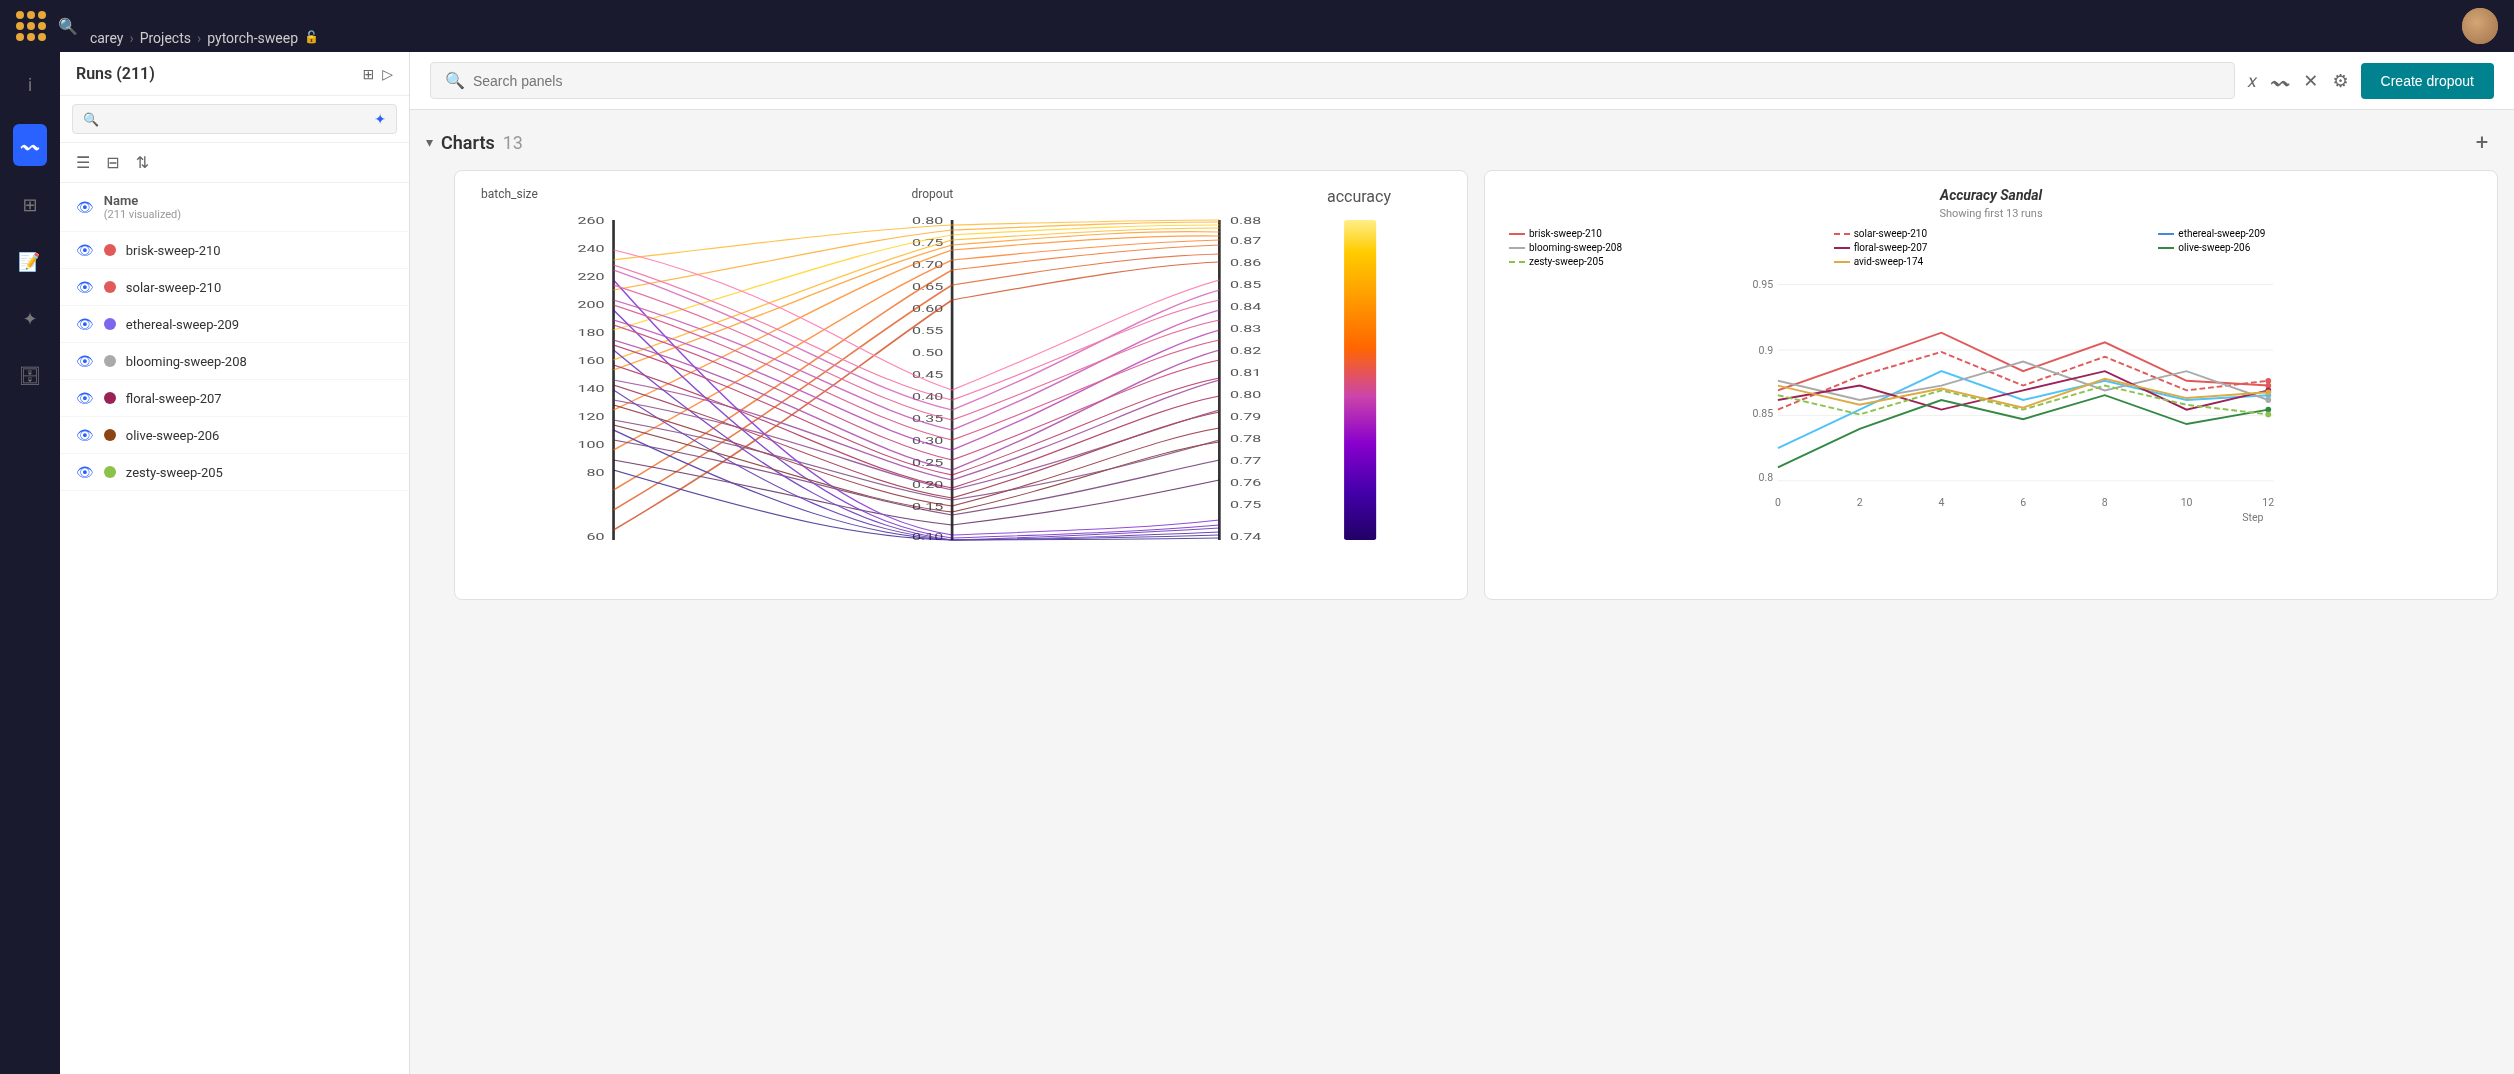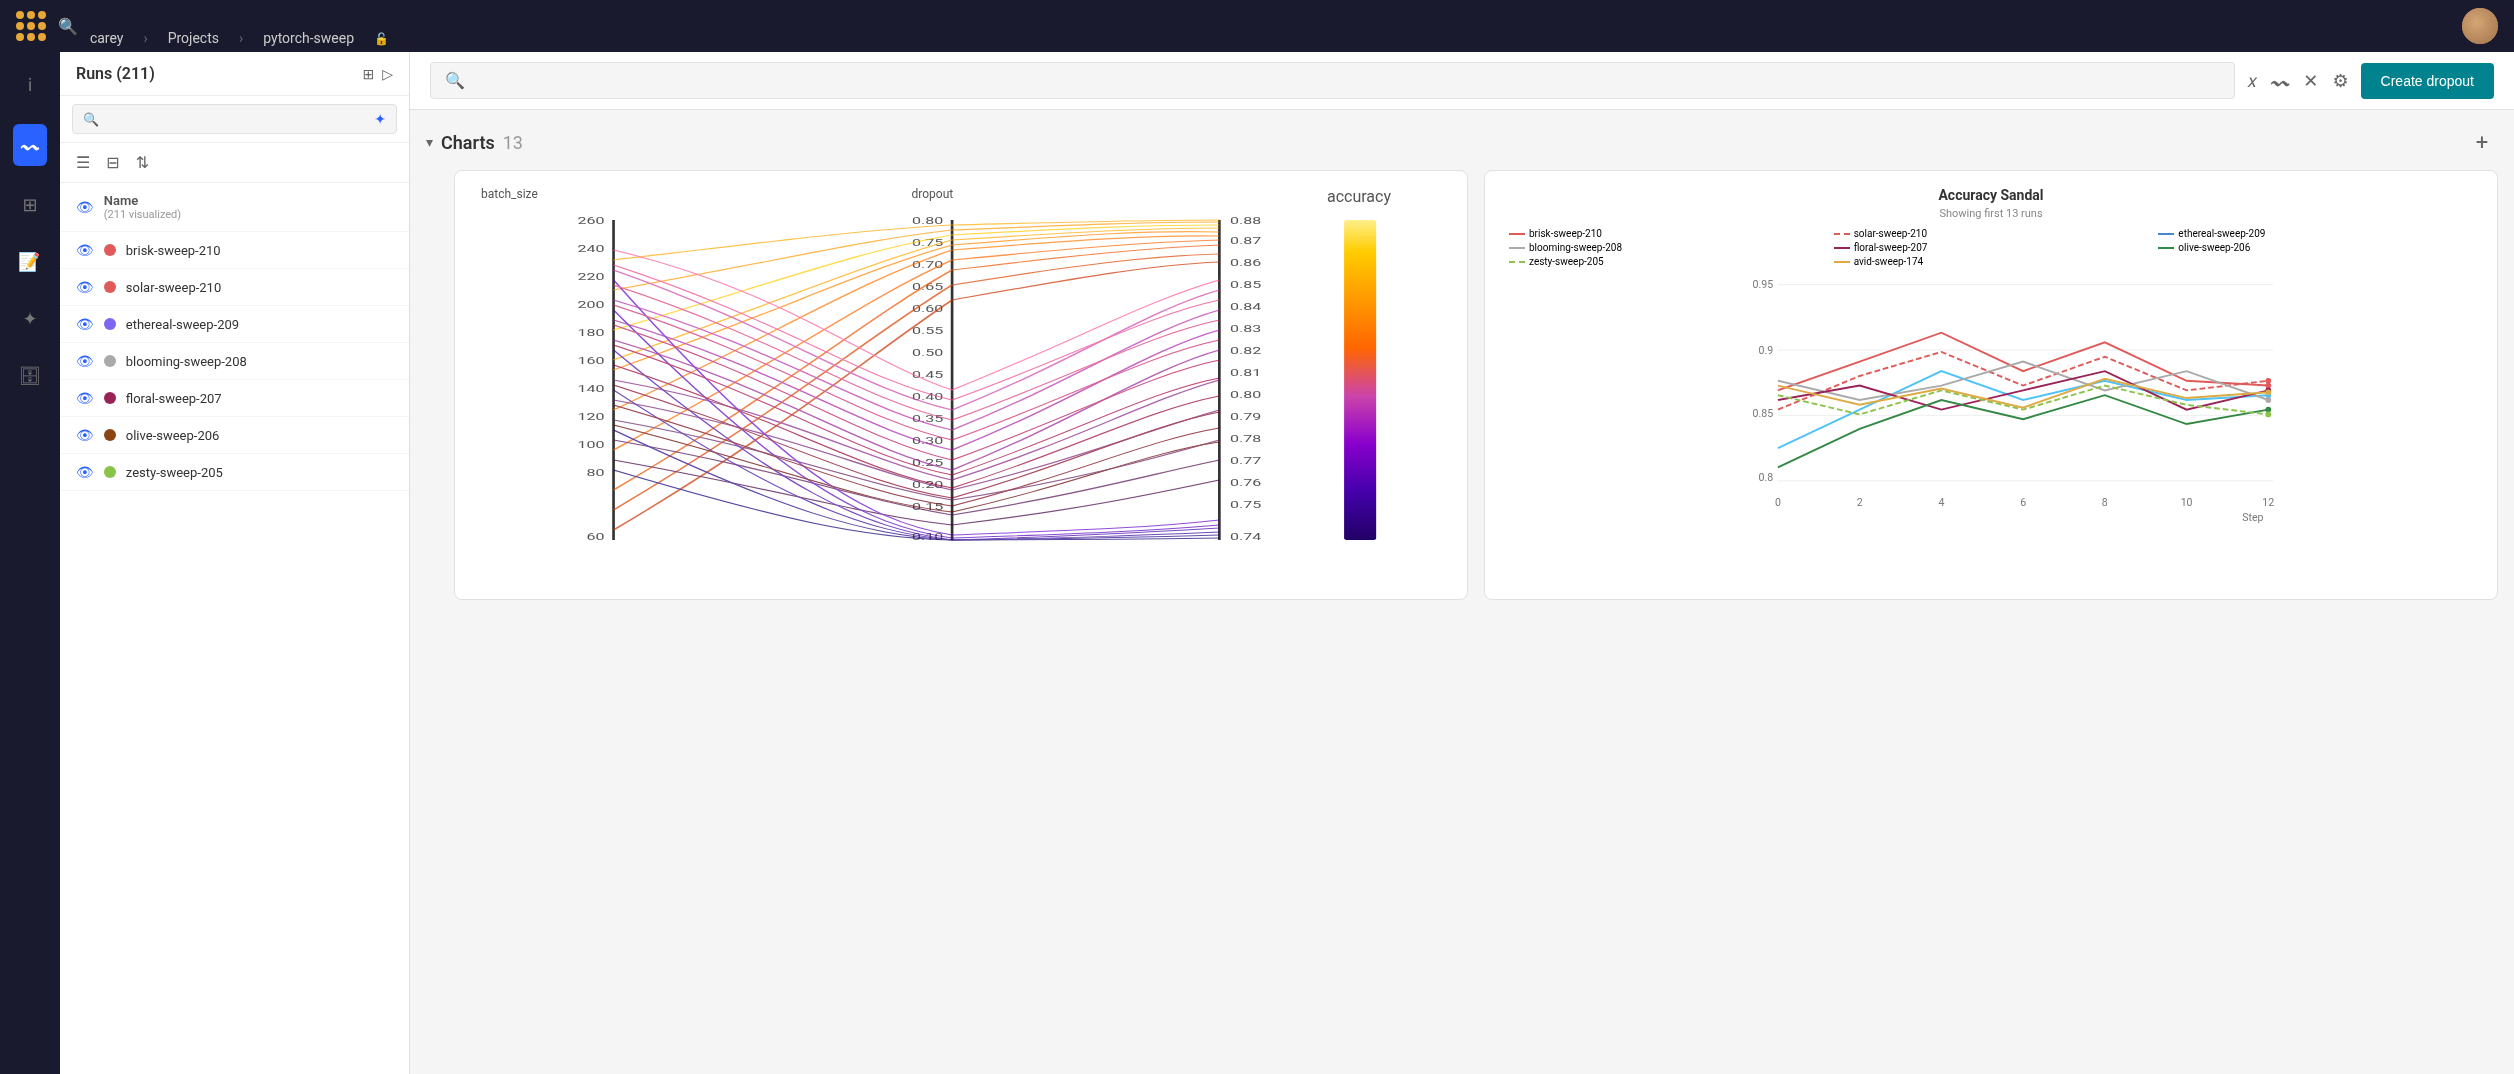--- a/index.html
+++ b/index.html
@@ -15,21 +15,21 @@
       gap: 12px;
       flex-shrink: 0;
     }
     .nav-dots {
       display: grid;
       grid-template-columns: repeat(3, 8px);
       gap: 3px;
     }
     .nav-dot { width: 8px; height: 8px; border-radius: 50%; background: #e8a838; }
     .nav-search-icon { color: #aaa; font-size: 16px; }
-    .breadcrumb { display: flex; align-items: flex-end; gap: 20px; color: #ccc; font-size: 14px; margin-top: 24px; }
+    .breadcrumb { display: flex; align-items: flex-start; gap: 6px; color: #ccc; font-size: 14px; margin-top: 24px; }
     .breadcrumb-sep { color: #666; }
     .breadcrumb-lock { color: #aaa; font-size: 12px; }
     .nav-right { margin-left: auto; }
     .avatar { width: 36px; height: 36px; border-radius: 50%; background: #c8956c; overflow: hidden; display: flex; align-items: center; justify-content: center; }
     .avatar-img { width: 100%; height: 100%; background: radial-gradient(circle at 40% 40%, #d4a574, #a0724a); border-radius: 50%; }
 
     
     .main-layout { display: flex; flex: 1; overflow: hidden; }
 
     
@@ -162,21 +162,21 @@
       border: 1px solid #e0e0e0;
       padding: 16px;
       min-height: 430px;
       overflow: hidden;
     }
 
     
     .parallel-chart { position: relative; height: 390px; }
 
     
-    .line-chart-title { font-size: 14px; font-weight: 700; text-align: center; color: #333; margin-bottom: 4px; }
+    .line-chart-title { font-size: 14px; font-weight: 700; text-align: center; color: #333; margin-bottom: 4px; font-style: italic; }
     .line-chart-subtitle { font-size: 11px; color: #888; text-align: center; margin-bottom: 8px; }
   </style>
 </head>
 <body>
 
 <nav class="top-nav">
   <div class="nav-dots">
     <div class="nav-dot"></div>
       <div class="nav-dot"></div>
       <div class="nav-dot"></div>
@@ -280,20 +280,21 @@
         <span class="run-name">zesty-sweep-205</span>
       </div>
     </div>
   </div>
 
   <div class="main-content">
 
     <div class="content-toolbar">
       <div class="search-panels">
         <span>🔍</span>
+        <input type="text" placeholder="Search panels" style="">
       </div>
       <div class="toolbar-icons">
         <span class="toolbar-icon" title="X axis">𝑥</span>
         <span class="toolbar-icon">〰</span>
         <span class="toolbar-icon">✕</span>
         <span class="toolbar-icon">⚙</span>
       </div>
       <button class="create-report-btn">Create dropout</button>
     </div>
 

